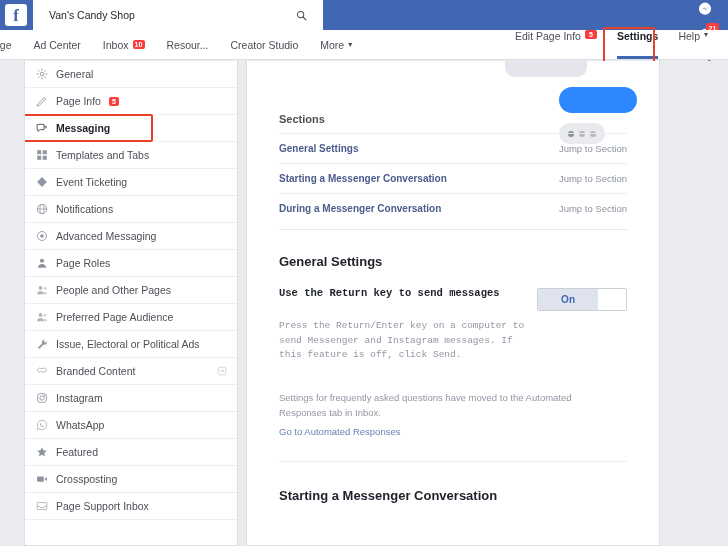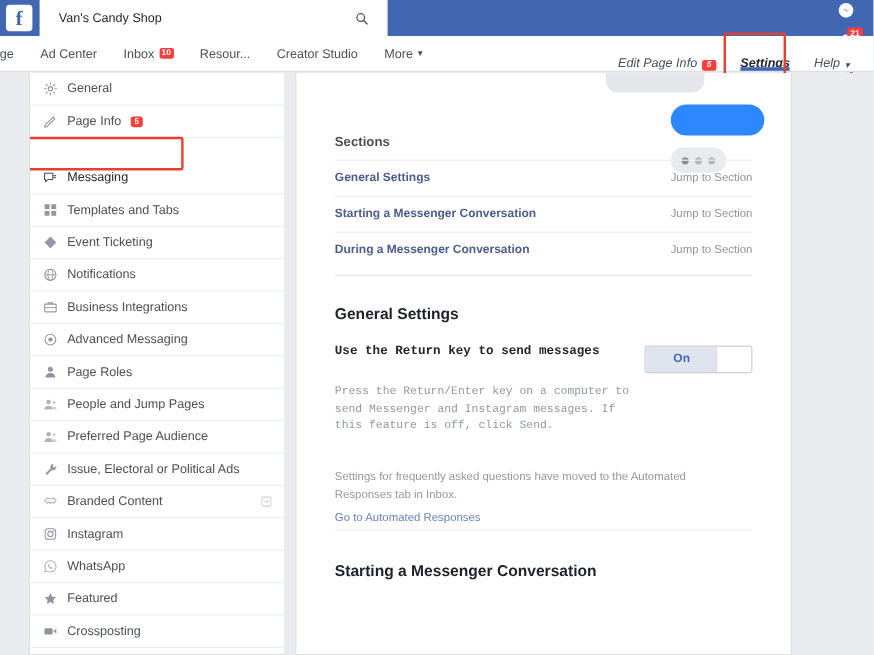--- a/index.html
+++ b/index.html
@@ -68,21 +68,21 @@
   }
   .nav-item.first { padding-left: 0; margin-left: -6px; }
   .nav-badge {
     background: #fa3e3e; color: #fff; font-size: 7px; font-weight: bold;
     border-radius: 2px; padding: 1px 2px; line-height: 1; min-width: 12px;
     text-align: center;
   }
   .nav-right { margin-left: auto; display: flex; align-items: center; height: 100%; padding-right: 10px; }
   .nav-r-item {
     font-size: 10.5px; color: #4b4f56; padding: 0 10px; height: 100%;
-    display: flex; align-items: flex-end; gap: 4px; white-space: nowrap; position: relative; font-style: italic;
+    display: flex; align-items: flex-start; gap: 4px; white-space: nowrap; position: relative;
   }
   .nav-r-item.active { color: #1d2129; font-weight: bold; }
   .nav-r-item.active::after {
     content: ""; position: absolute; left: 10px; right: 10px; bottom: 0;
     height: 3px; background: #4267b2;
   }
   .annot-box {
     position: absolute; border: 2px solid #e8402a; border-radius: 2px;
     pointer-events: none;
   }
@@ -96,21 +96,21 @@
     background: #ffffff; border: 1px solid #dddfe2; border-top: none;
     overflow: hidden;
   }
   .side-item {
     height: 27px; display: flex; align-items: center; gap: 8px;
     padding: 0 10px; border-bottom: 1px solid #eceef1;
     font-size: 10.5px; color: #4b4f56; position: relative;
   }
   .side-item .sic { width: 13px; height: 13px; flex: 0 0 13px; display: flex; align-items: center; justify-content: center; }
   .side-item .sic svg { display: block; }
-  .side-item.sel { font-weight: normal; color: #1d2129; margin-top: 20px; }
+  .side-item.sel { font-weight: bold; color: #1d2129; }
   .side-badge {
     background: #fa3e3e; color: #fff; font-size: 7px; font-weight: bold;
     border-radius: 2px; padding: 1px 2px; line-height: 1; min-width: 10px; text-align: center;
   }
   .side-ext { margin-left: auto; width: 10px; height: 10px; opacity: .45; }
 
   
   .content {
     position: absolute; left: 246px; top: 0; width: 414px; min-height: 485px;
     background: #ffffff; border: 1px solid #dddfe2; border-top: none;
@@ -162,21 +162,21 @@
   }
   .seg-on {
     background: #dfe3ee; color: #4267b2; font-size: 10px; font-weight: bold;
     padding: 4px 23px; line-height: 1.3;
   }
   .seg-off {
     background: #ffffff; color: #4b4f56; font-size: 10px;
     padding: 4px 14px; line-height: 1.3;
   }
 
-  .note-block { margin-top: 28px; padding-bottom: 4px; border-bottom: 1px solid #eceef1; }
+  .note-block { margin-top: 28px; padding-bottom: 24px; border-bottom: 1px solid #eceef1; }
   .note-txt { font-size: 9.5px; line-height: 1.55; color: #9197a3; max-width: 330px; }
   .note-link { margin-top: 5px; font-size: 9.5px; color: #6a7fb5; }
 
   .bottom-title { margin-top: 26px; font-size: 13px; font-weight: bold; color: #1d2129; padding-bottom: 14px; }
 </style>
 </head>
 <body>
 
 <div class="screen">
 
@@ -359,30 +359,20 @@
         <span class="sic">
           <svg viewBox="0 0 16 16" width="12" height="12">
               <circle cx="8" cy="8" r="6.2" fill="none" stroke="#9197a3" stroke-width="1.2"></circle>
               <ellipse cx="8" cy="8" rx="2.8" ry="6.2" fill="none" stroke="#9197a3" stroke-width="1"></ellipse>
               <line x1="1.9" y1="8" x2="14.1" y2="8" stroke="#9197a3" stroke-width="1"></line>
             </svg>
         </span>
         <span>Notifications</span>
       </div>
 
-      <div class="side-item">
-        <span class="sic">
-          <svg viewBox="0 0 16 16" width="12" height="12">
-              <rect x="1.6" y="4.6" width="12.8" height="8.6" rx="1" fill="none" stroke="#9197a3" stroke-width="1.2"></rect>
-              <path d="M5.6 4.6V3.2h4.8v1.4" fill="none" stroke="#9197a3" stroke-width="1.2"></path>
-              <line x1="1.6" y1="8.4" x2="14.4" y2="8.4" stroke="#9197a3" stroke-width="1"></line>
-            </svg>
-        </span>
-        <span>Business Integrations</span>
-      </div>
 
       <div class="side-item">
         <span class="sic">
           <svg viewBox="0 0 16 16" width="12" height="12">
               <circle cx="8" cy="8" r="6" fill="none" stroke="#9197a3" stroke-width="1.2"></circle>
               <circle cx="8" cy="8" r="2.4" fill="#9197a3"></circle>
             </svg>
         </span>
         <span>Advanced Messaging</span>
       </div>
@@ -399,21 +389,21 @@
 
       <div class="side-item">
         <span class="sic">
           <svg viewBox="0 0 16 16" width="12" height="12">
               <circle cx="6" cy="5.2" r="2.5" fill="#b0b4bb"></circle>
               <path d="M1.3 13.8c0-2.7 2.1-4.4 4.7-4.4s4.7 1.7 4.7 4.4z" fill="#b0b4bb"></path>
               <circle cx="12" cy="5.8" r="1.9" fill="#cfd2d7"></circle>
               <path d="M9.4 13.8c0-2.1 1.2-3.4 2.7-3.4s2.7 1.3 2.7 3.4z" fill="#cfd2d7"></path>
             </svg>
         </span>
-        <span>People and Jump Pages</span>
+        <span>People and Other Pages</span>
       </div>
 
       <div class="side-item">
         <span class="sic">
           <svg viewBox="0 0 16 16" width="12" height="12">
               <circle cx="6" cy="5.2" r="2.5" fill="#b0b4bb"></circle>
               <path d="M1.3 13.8c0-2.7 2.1-4.4 4.7-4.4s4.7 1.7 4.7 4.4z" fill="#b0b4bb"></path>
               <circle cx="12" cy="5.8" r="1.9" fill="#cfd2d7"></circle>
               <path d="M9.4 13.8c0-2.1 1.2-3.4 2.7-3.4s2.7 1.3 2.7 3.4z" fill="#cfd2d7"></path>
             </svg>

